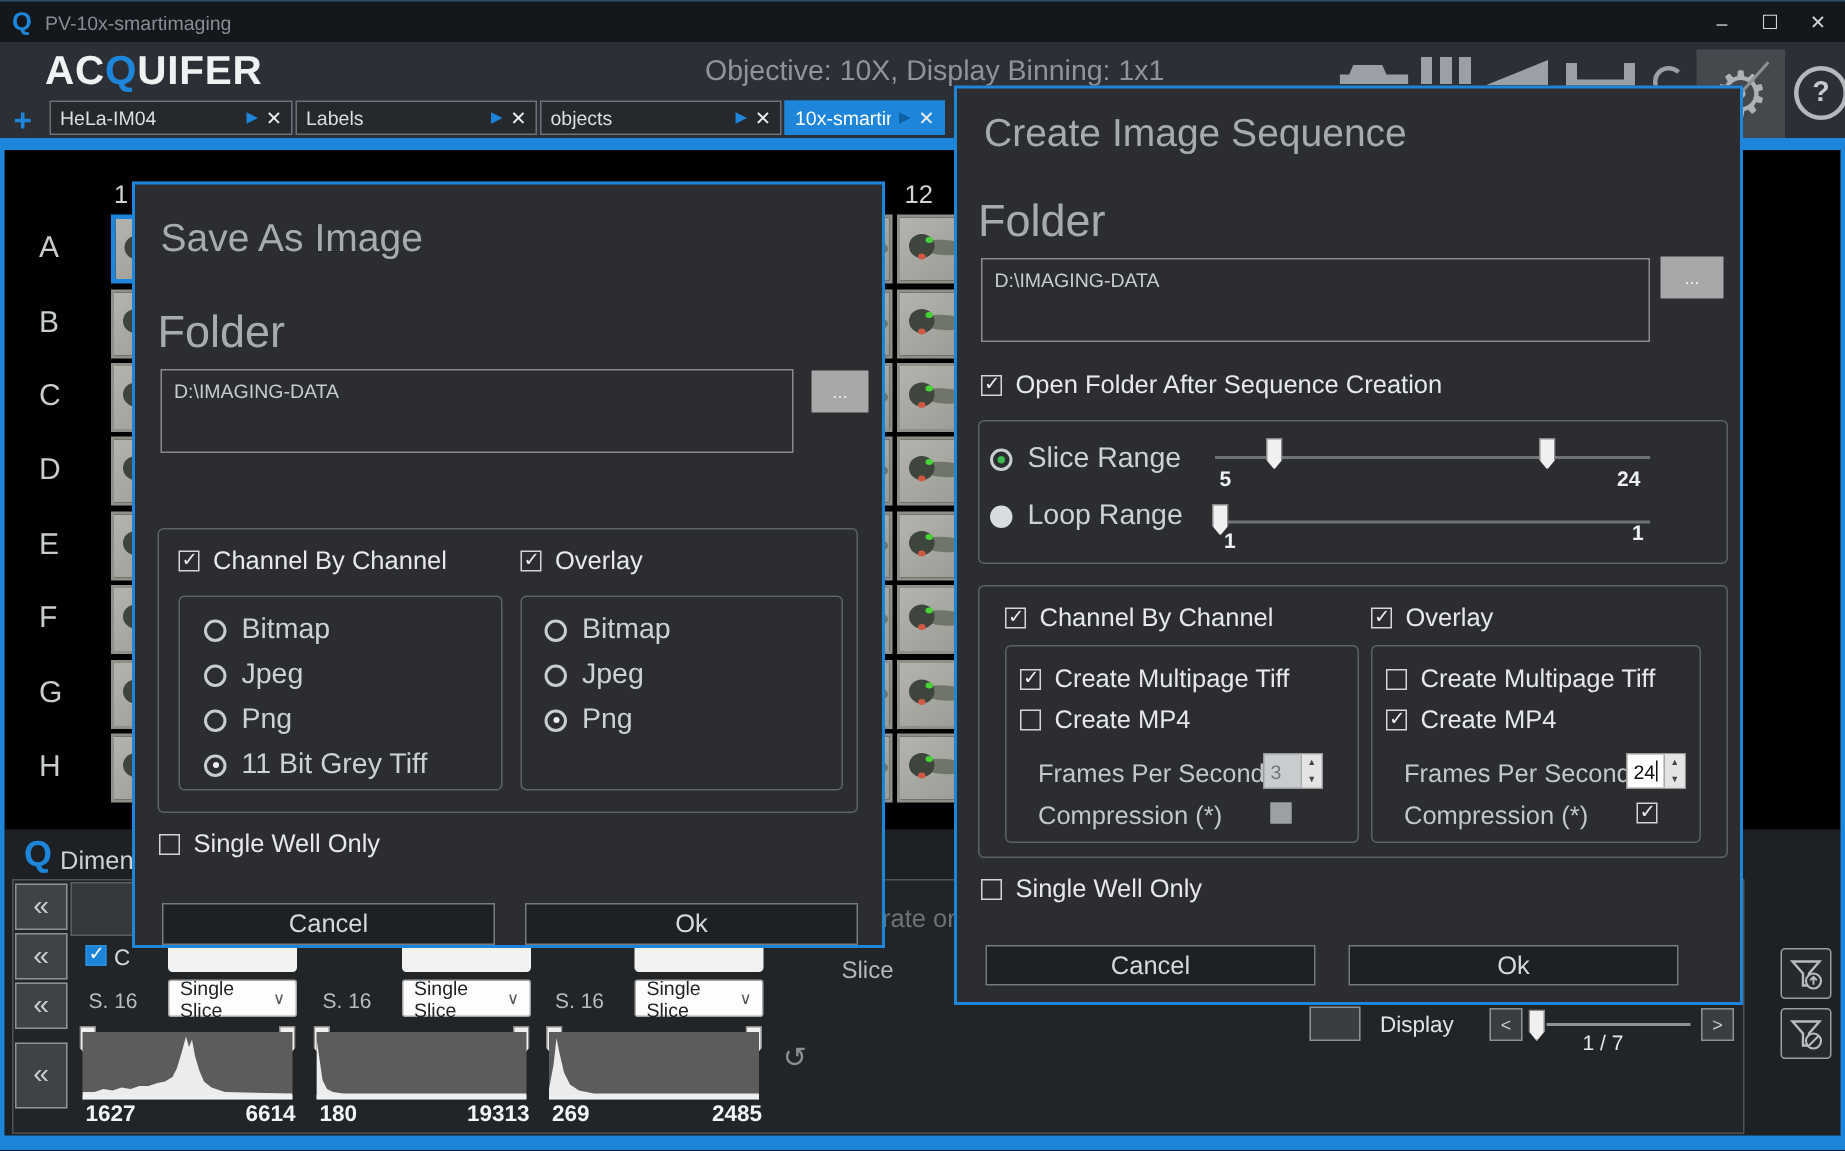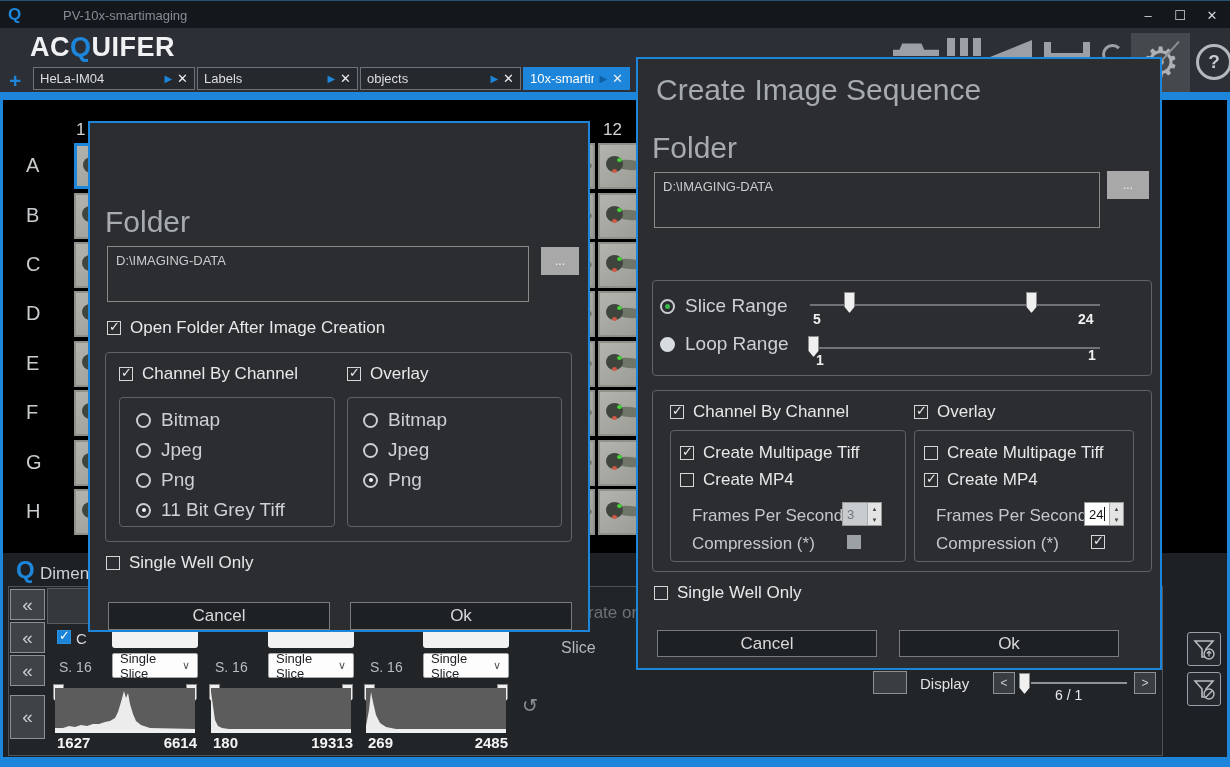--- a/index.html
+++ b/index.html
@@ -1,21 +1,21 @@
 <!DOCTYPE html>
 <html><head>
 <meta charset="utf-8">
 <style>
   html,body{margin:0;padding:0;background:#000;}
   #app{position:relative;width:1230px;height:767px;overflow:hidden;background:#14171b;
        font-family:"Liberation Sans","DejaVu Sans",sans-serif;-webkit-font-smoothing:antialiased;}
   
   #titlebar{position:absolute;left:0;top:0;width:1230px;height:28px;background:#14171b;border-top:1px solid #25506e;}
   #titlebar .qlogo{position:absolute;left:8px;top:4px;font-size:17px;font-weight:bold;color:#1d86da;}
-  #titlebar .wtitle{position:absolute;left:30px;top:7px;font-size:13px;color:#878d93;font-weight:300;margin-left:33px;}
+  #titlebar .wtitle{position:absolute;left:30px;top:7px;font-size:13px;color:#878d93;font-weight:300;}
   .wbtn{position:absolute;top:0;width:34px;height:28px;display:flex;align-items:center;justify-content:center;
         color:#d2d6da;font-size:13px;}
   
   #header{position:absolute;left:0;top:28px;width:1230px;height:64px;background:#2c3036;}
   #brand{position:absolute;left:30px;top:4px;font-size:27px;font-weight:800;color:#eff1f3;letter-spacing:.5px;}
   #brand .bq{color:#1d86da;}
   #apptitle{position:absolute;left:210px;top:2px;font-size:29px;font-weight:200;color:#9aa0a6;}
   #objective{position:absolute;left:470px;top:9px;font-size:19px;font-weight:300;color:#8e949a;}
   
   .ticon{position:absolute;background:#9aa0a5;}
@@ -80,21 +80,21 @@
   .smallbtn{position:absolute;width:22px;height:22px;background:#3a3d42;border:1px solid #8d9196;color:#c9cdd1;
             font-size:12px;display:flex;align-items:center;justify-content:center;box-sizing:border-box;}
   #posbox{position:absolute;left:873px;top:671px;width:34px;height:23px;background:#3a3d42;border:1px solid #8d9196;box-sizing:border-box;}
   #poslbl{position:absolute;left:920px;top:675px;font-size:15px;color:#e0e2e4;font-weight:300;}
   #poscount{position:absolute;left:1052px;top:687px;font-size:14px;color:#e6e8ea;}
   .track{position:absolute;height:2px;background:#8f9396;}
   .funnelbtn{position:absolute;left:1184px;width:34px;height:34px;background:#26292d;border:1px solid #9aa0a5;
              border-radius:3px;display:flex;align-items:center;justify-content:center;box-sizing:border-box;}
   
   .dialog{position:absolute;background:#2b2d30;border:2px solid #1d86da;box-sizing:border-box;}
-  .dlgtitle{position:absolute;font-size:30px;font-weight:200;color:#a6abae;}
+  .dlgtitle{position:absolute;font-size:26px;font-weight:200;color:#a6abae;}
   .dlghead{position:absolute;font-size:30px;font-weight:200;color:#a6abae;}
   .folderinput{position:absolute;border:1px solid #8a8a8a;background:transparent;color:#c9ccce;font-size:13px;
                padding:6px 8px;box-sizing:border-box;}
   .browsebtn{position:absolute;background:#a8a8a8;color:#eef0f1;font-size:12px;display:flex;align-items:center;
              justify-content:center;}
   .cbrow{position:absolute;display:flex;align-items:center;gap:9px;color:#e6e8ea;font-size:17px;font-weight:300;white-space:nowrap;}
   .grp{position:absolute;border:1px solid #5f6366;border-radius:4px;}
   .radiorow{position:absolute;display:flex;align-items:center;gap:10px;font-size:19px;color:#cdd1d4;font-weight:300;white-space:nowrap;}
   .radio{width:15px;height:15px;border:2px solid #c9cdd0;border-radius:50%;display:inline-block;position:relative;
          flex:none;box-sizing:border-box;}
@@ -124,20 +124,21 @@
   <div id="titlebar">
     <span class="qlogo">Q</span>
     <span class="wtitle">PV-10x-smartimaging</span>
     <span class="wbtn" style="left:1131px;">–</span>
     <span class="wbtn" style="left:1163px;">☐</span>
     <span class="wbtn" style="left:1195px;">✕</span>
   </div>
 
   <div id="header">
     <div id="brand"><span>AC</span><span class="bq">Q</span><span>UIFER</span></div>
+    <div id="objective">Objective: 10X, Display Binning: 1x1</div>
 
     <div class="ticon" style="left:893px;top:14px;width:46px;height:14px;clip-path:polygon(0 55%,14% 55%,20% 10%,62% 10%,68% 55%,100% 55%,100% 100%,0 100%);"></div>
     <div class="ticon" style="left:947px;top:10px;width:34px;height:18px;background:repeating-linear-gradient(90deg,#9aa0a5 0 8px,transparent 8px 13px);"></div>
     <div class="ticon" style="left:990px;top:12px;width:42px;height:17px;clip-path:polygon(0 100%,100% 100%,100% 0);"></div>
     <div class="ticon" style="left:1044px;top:14px;width:46px;height:15px;background:linear-gradient(90deg,#9aa0a5 0 7px,transparent 7px calc(100% - 7px),#9aa0a5 calc(100% - 7px));box-shadow:inset 0 -9px 0 -5px #9aa0a5;"></div>
     <div id="icon-c" style="left:1102px;top:16px;width:15px;height:15px;"></div>
     <div id="gearbtn">
       <span class="g">⚙</span>
       <span class="slash"></span>
     </div>
@@ -417,21 +418,21 @@
     <span id="resetic" style="position:absolute;left:519px;top:141px;">↺</span>
     <span id="slicelabel" style="position:absolute;left:558px;top:86px;">Slice</span>
 
     <div id="posbox" style="position:absolute;left:870px;top:118px;"></div>
     <span id="poslbl" style="position:absolute;left:917px;top:122px;">Display</span>
     <div class="smallbtn" style="left:990px;top:119px;">
         <span>&lt;</span>
       </div>
     <div class="track" style="left:1028px;top:129px;width:96px;"></div>
     <div class="pin" style="left:1016px;top:120px;"></div>
-    <span id="poscount" style="position:absolute;left:1052px;top:134px;">6 / 1</span>
+    <span id="poscount" style="position:absolute;left:1052px;top:134px;">1 / 7</span>
     <div class="smallbtn" style="left:1131px;top:119px;">
         <span>&gt;</span>
       </div>
 
     <div class="funnelbtn" style="top:79px;">
       <svg width="24" height="24" viewBox="0 0 24 24">
         <path d="M3 4 L21 4 L14 12 L14 20 L10 20 L10 12 Z" fill="none" stroke="#b8bdc2" stroke-width="1.6"></path>
         <circle cx="17" cy="17" r="5" fill="#26292d" stroke="#b8bdc2" stroke-width="1.4"></circle>
         <path d="M17 19.5 L17 14.5 M14.8 16.5 L17 14.3 L19.2 16.5" fill="none" stroke="#b8bdc2" stroke-width="1.3"></path>
       </svg>
@@ -441,27 +442,24 @@
         <path d="M3 4 L21 4 L14 12 L14 20 L10 20 L10 12 Z" fill="none" stroke="#b8bdc2" stroke-width="1.6"></path>
         <circle cx="17" cy="17" r="5" fill="#26292d" stroke="#b8bdc2" stroke-width="1.4"></circle>
         <path d="M13.8 20.2 L20.2 13.8" stroke="#b8bdc2" stroke-width="1.3"></path>
       </svg>
     </div>
   </div>
 
   <span id="fragtext">rate or</span>
 
   <div class="dialog" style="left:88px;top:121px;width:502px;height:511px;z-index:10;">
+    <div class="dlgtitle" style="left:17px;top:20px;">Save As Image</div>
     <div class="dlghead" style="left:15px;top:82px;">Folder</div>
     <div class="folderinput" style="left:17px;top:123px;width:422px;height:56px;">D:\IMAGING-DATA</div>
     <div class="browsebtn" style="left:451px;top:124px;width:38px;height:28px;">...</div>
-    <div class="cbrow" style="left:17px;top:195px;">
-      <span class="cb checked"></span>
-      <span>Open Folder After Image Creation</span>
-    </div>
 
     <div class="grp" style="left:15px;top:229px;width:465px;height:188px;"></div>
     <div class="cbrow" style="left:29px;top:241px;">
       <span class="cb checked"></span>
       <span>Channel By Channel</span>
     </div>
     <div class="cbrow" style="left:257px;top:241px;">
       <span class="cb checked"></span>
       <span>Overlay</span>
     </div>
@@ -504,20 +502,24 @@
     </div>
     <div class="btn" style="left:18px;top:479px;width:222px;height:28px;">Cancel</div>
     <div class="btn" style="left:260px;top:479px;width:222px;height:28px;">Ok</div>
   </div>
 
   <div class="dialog" style="left:636px;top:57px;width:526px;height:613px;z-index:11;">
     <div class="dlgtitle" style="left:18px;top:14px;">Create Image Sequence</div>
     <div class="dlghead" style="left:14px;top:72px;">Folder</div>
     <div class="folderinput" style="left:16px;top:113px;width:446px;height:56px;">D:\IMAGING-DATA</div>
     <div class="browsebtn" style="left:469px;top:112px;width:42px;height:28px;">...</div>
+    <div class="cbrow" style="left:16px;top:188px;">
+      <span class="cb checked"></span>
+      <span>Open Folder After Sequence Creation</span>
+    </div>
 
     <div class="grp" style="left:14px;top:221px;width:498px;height:94px;"></div>
     <div class="radiorow" style="left:22px;top:236px;">
       <span class="radio greendot sel"></span>
       <span>Slice Range</span>
     </div>
     <div class="track" style="left:172px;top:245px;width:290px;background:#6f7376;"></div>
     <div class="pin" style="left:206px;top:233px;"></div>
     <div class="pin" style="left:388px;top:233px;"></div>
     <span class="slidlbl" style="left:175px;top:252px;">5</span>

